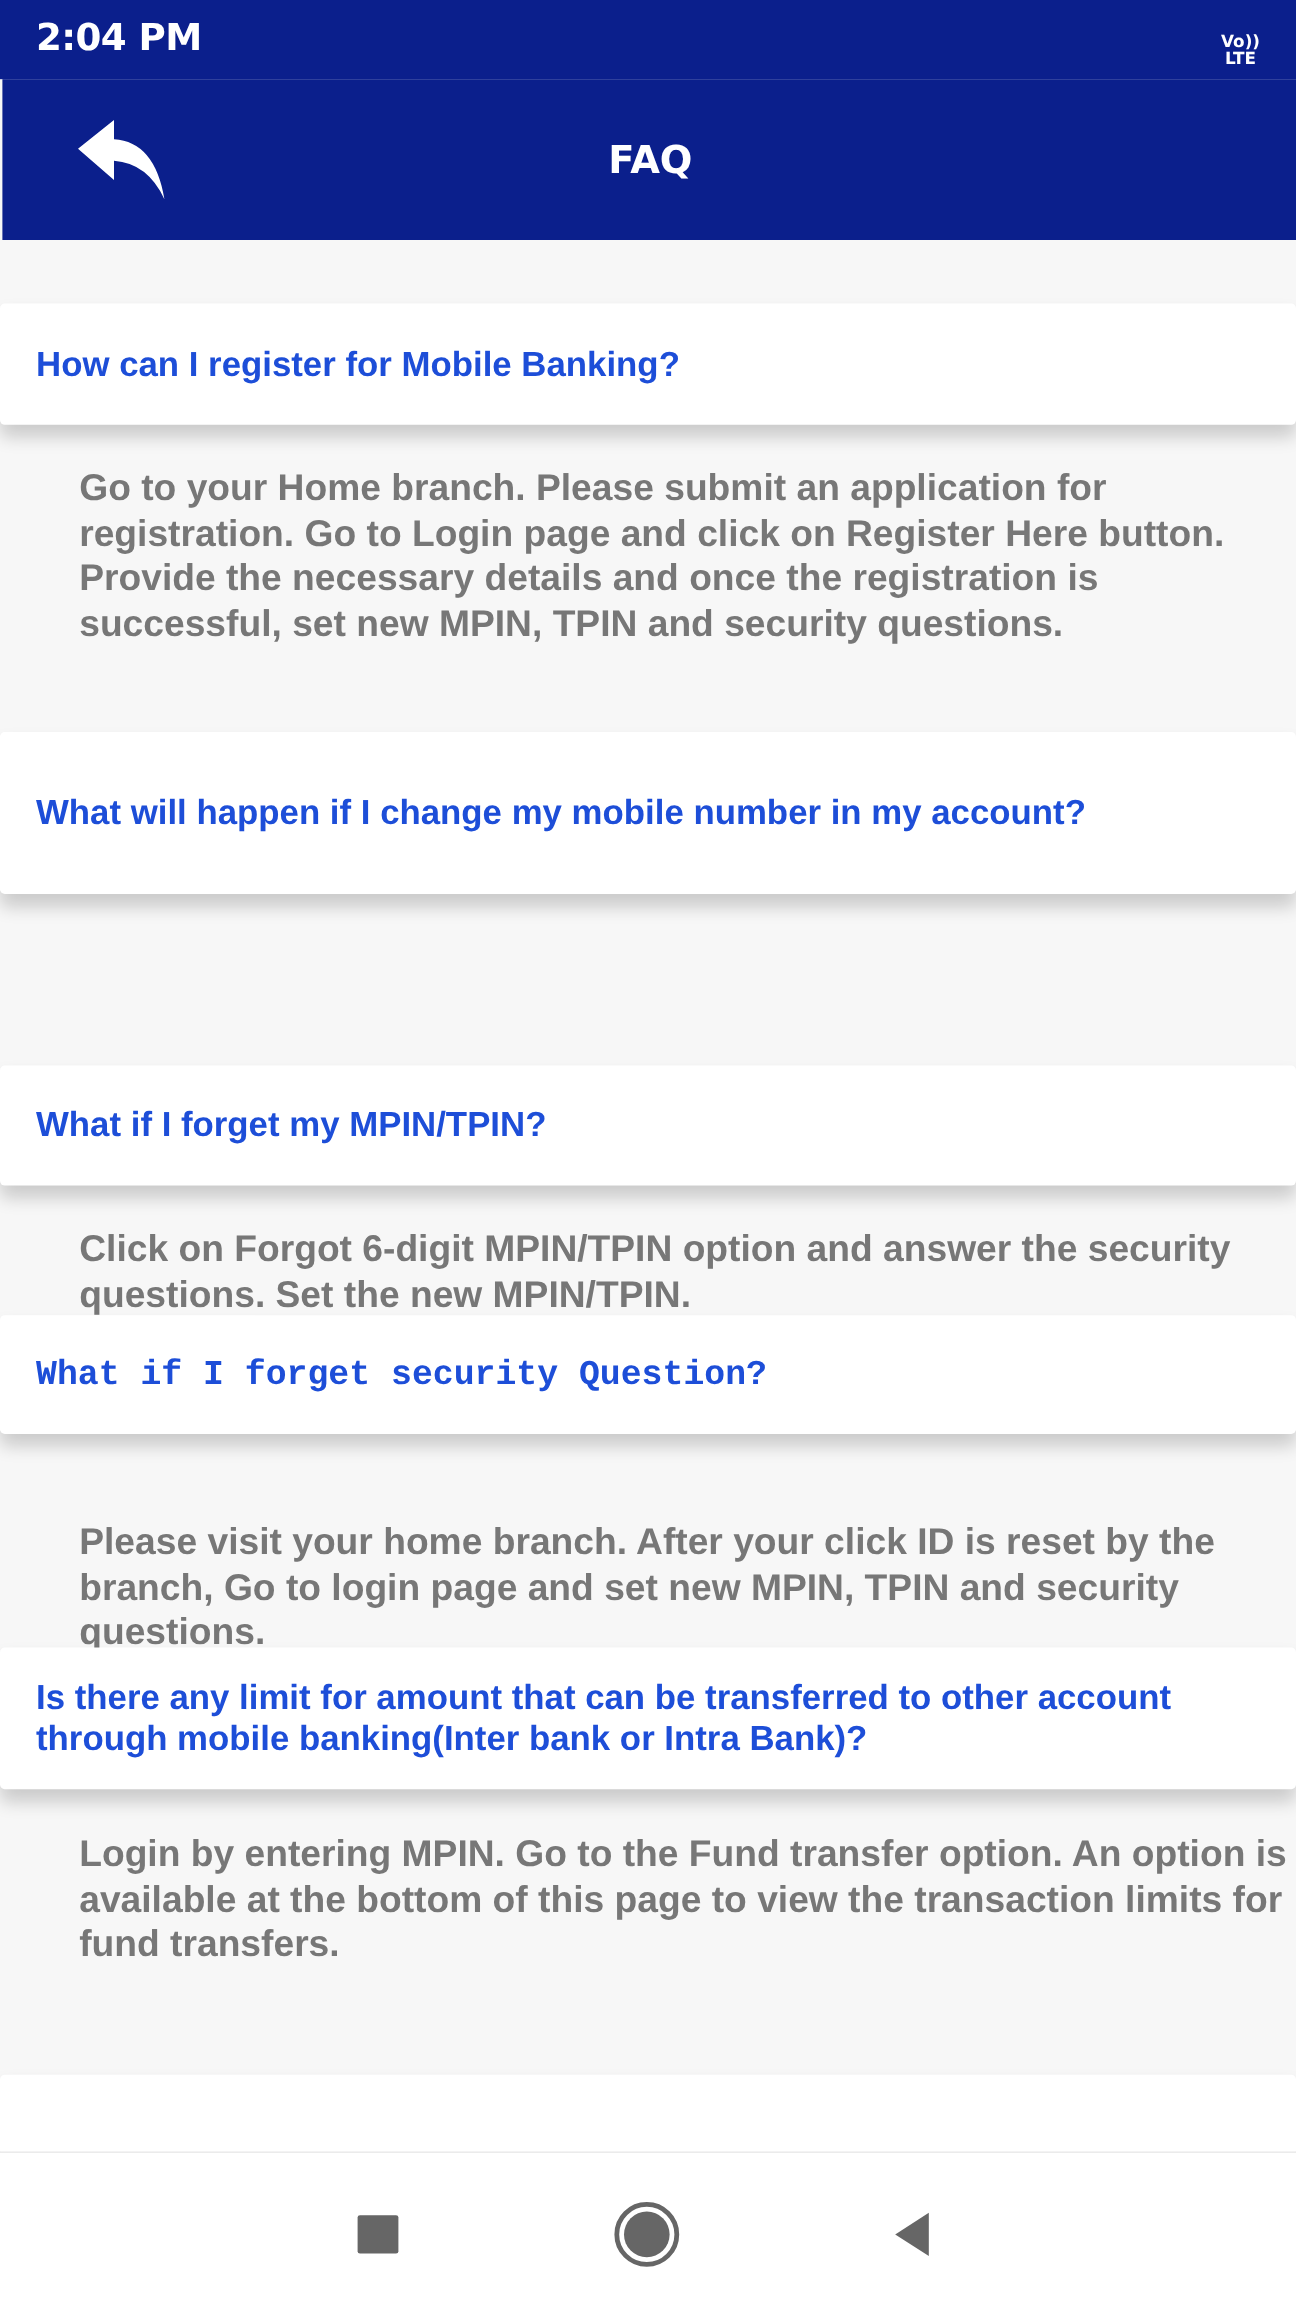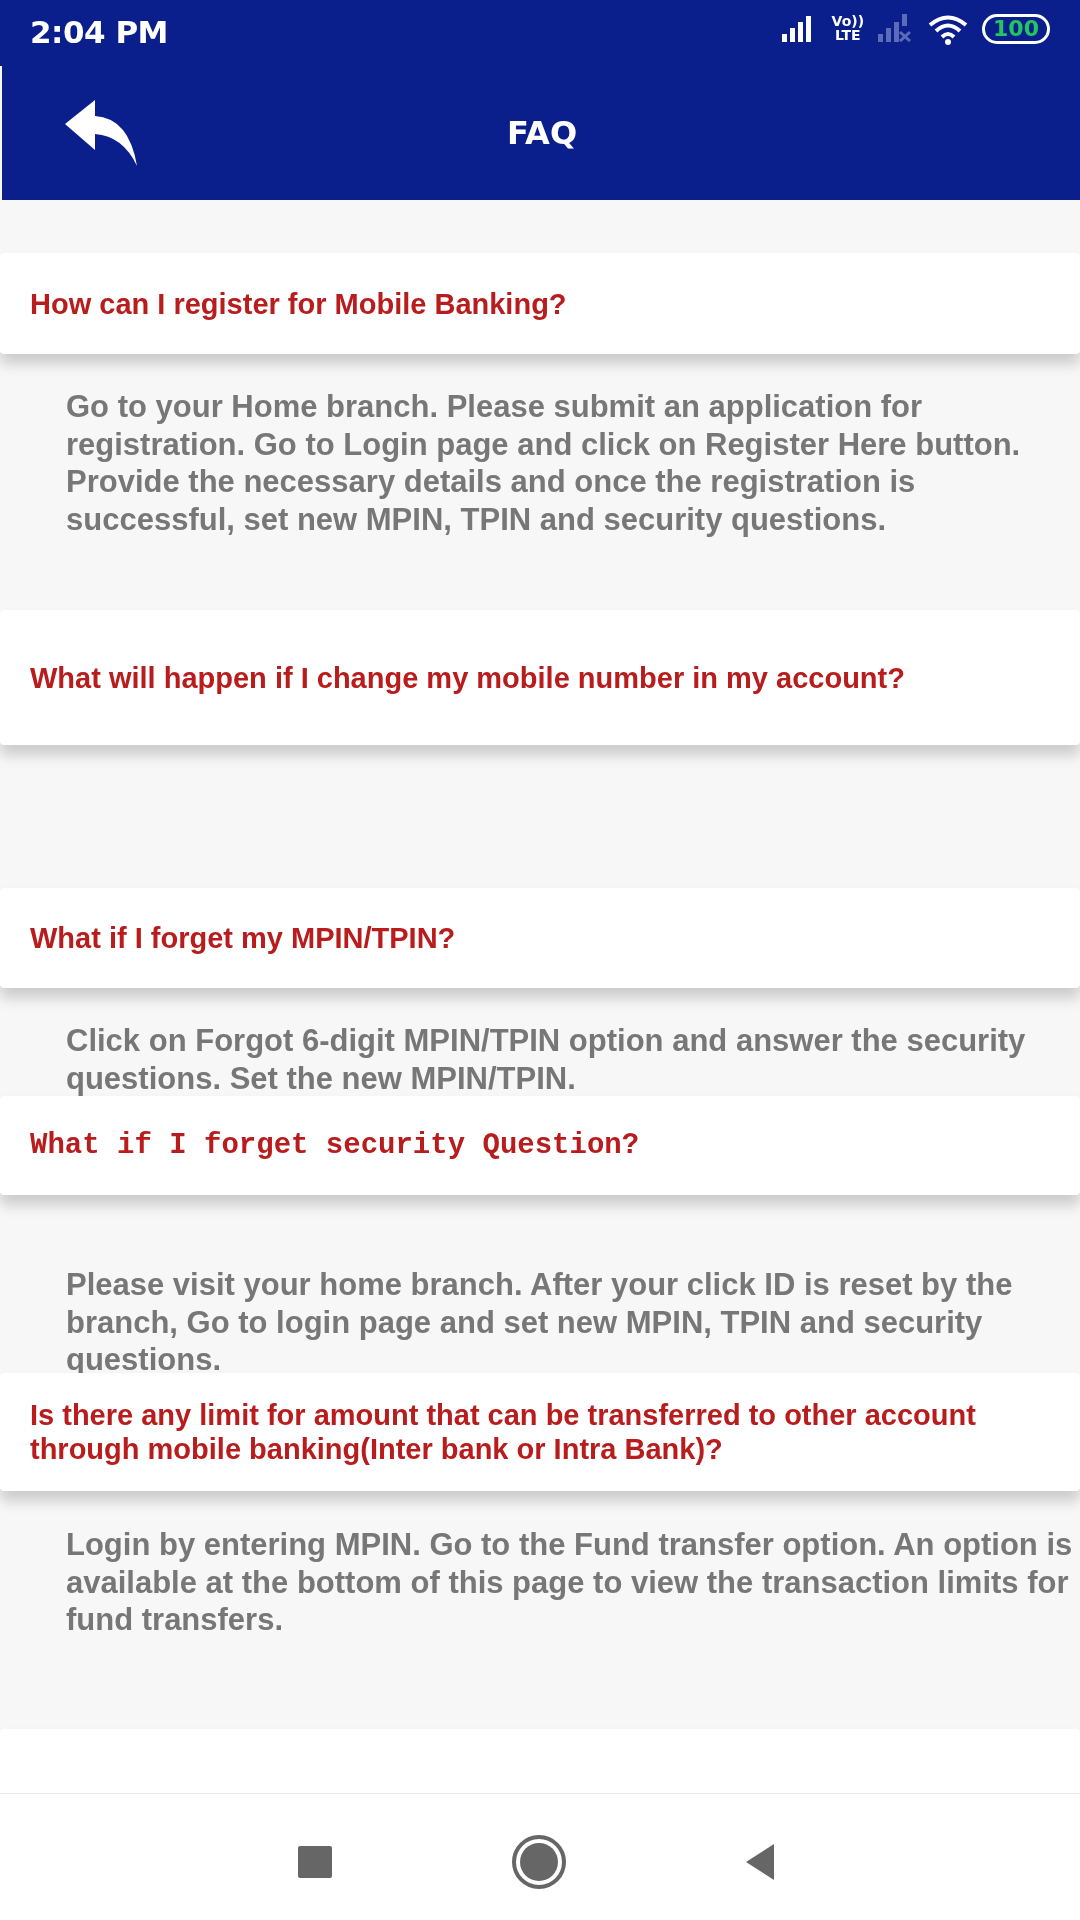--- a/index.html
+++ b/index.html
@@ -1,26 +1,26 @@
 <!DOCTYPE html>
 <html><head>
 <meta charset="utf-8">
 <style>
   html, body { margin:0; padding:0; }
   body { width:1080px; height:1920px; position:relative; overflow:hidden; background:#f7f7f7; font-family:"Liberation Sans", sans-serif; }
   .statusbar { position:absolute; left:0; top:0; width:1080px; height:66px; background:#0b1f8c; color:#fff; }
   .time { position:absolute; left:30px; top:14px; font-size:31px; font-weight:bold; font-family:"DejaVu Sans", sans-serif; letter-spacing:-0.5px; }
-  .sicons { position:absolute; right:30px; top:14px; height:40px; display:flex; align-items:flex-start; gap:14px; }
+  .sicons { position:absolute; right:30px; top:14px; height:40px; display:flex; align-items:flex-end; gap:14px;flex-direction:column; }
   .battery { border:3px solid #fff; border-radius:16px; padding:0 8px; font-size:22px; font-weight:bold; line-height:24px; color:#22c55e; font-family:"DejaVu Sans", sans-serif;}
   .lte { font-size:14px; font-weight:bold; line-height:14px; text-align:center; font-family:"DejaVu Sans", sans-serif; }
   .toolbar { position:absolute; left:2px; top:66px; width:1080px; height:134px; background:#0b1f8c; }
   .back { position:absolute; left:55px; top:30px; width:90px; height:75px; cursor:pointer; }
   .title { position:absolute; left:0; right:0; top:48px; text-align:center; color:#fff; font-size:32px; font-weight:bold; font-family:"DejaVu Sans", sans-serif; }
   .content { position:absolute; left:0; top:200px; width:1080px; height:1593px; overflow:hidden; }
-  .q { position:absolute; left:0; width:1080px; background:#fff; box-shadow:0 10px 14px rgba(0,0,0,0.18); border-radius:4px; display:flex; align-items:center; box-sizing:border-box; padding:0 30px; color:#b91c1c; font-weight:bold; font-size:29px; line-height:34px; cursor:pointer; }
+  .q { position:absolute; left:0; width:1080px; background:#fff; box-shadow:0 10px 14px rgba(0,0,0,0.18); border-radius:4px; display:flex; align-items:center; box-sizing:border-box; padding:0 30px; color:#1d4ed8; font-weight:bold; font-size:29px; line-height:34px; cursor:pointer; }
   .a { position:absolute; left:30px; width:1020px; color:#777; font-weight:bold; font-size:31px; line-height:37.5px;margin-left:36px; }
   .navbar { position:absolute; left:0; top:1793px; width:1080px; height:127px; background:#fff; border-top:1px solid #e6e6e6; }
   .nav-btn { position:absolute; top:38px; width:60px; height:60px; display:flex; align-items:center; justify-content:center; cursor:pointer; }
 </style>
 </head>
 <body>
 
 <div class="statusbar">
   <span class="time">2:04 PM</span>
   <div class="sicons">

